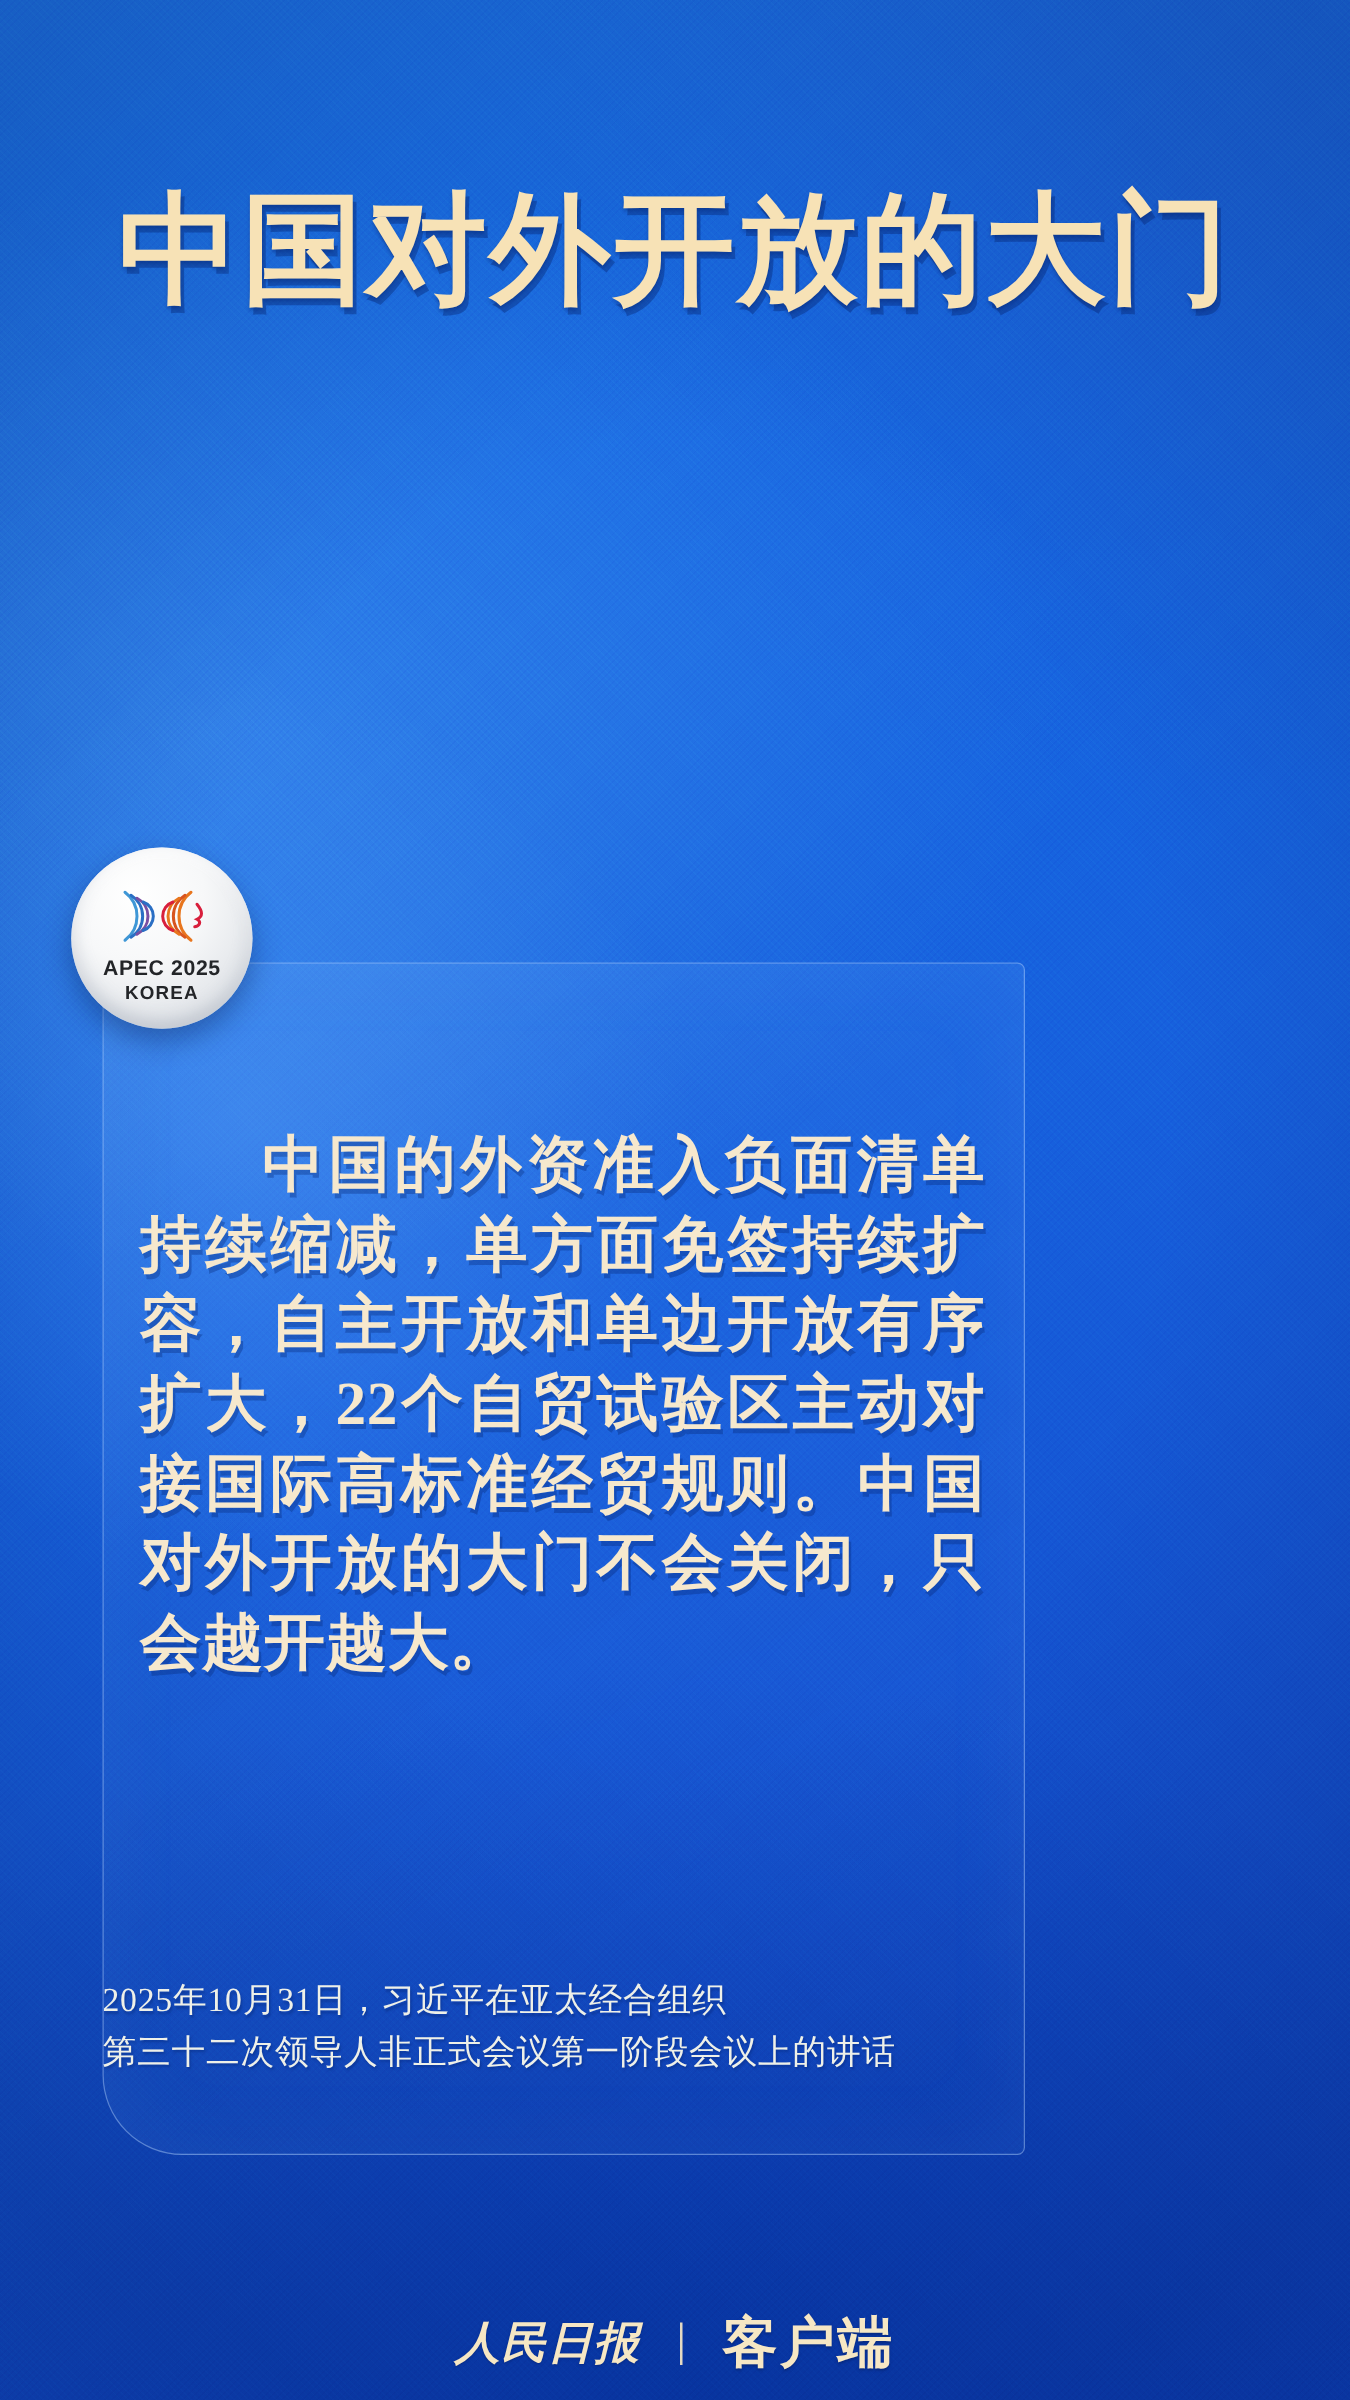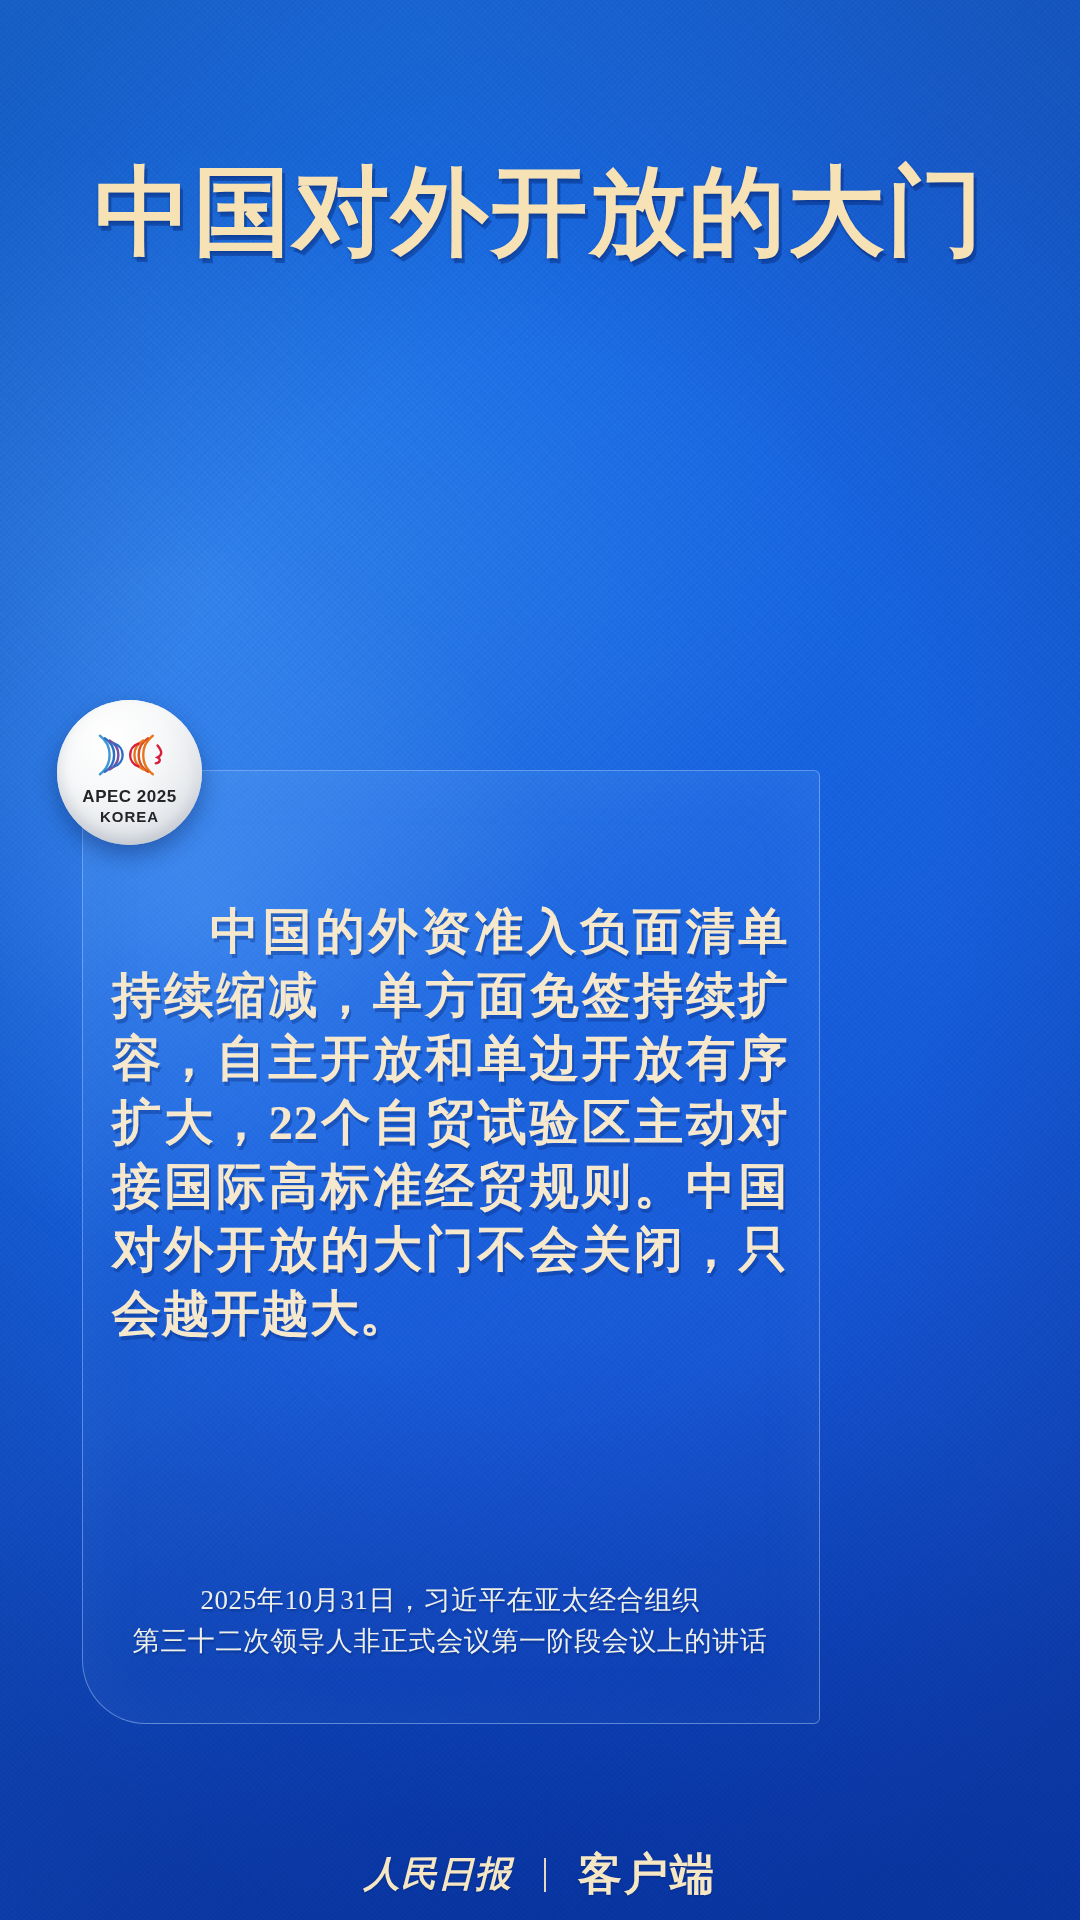--- a/index.html
+++ b/index.html
@@ -49,42 +49,41 @@
   }
   .hl-line{
     display:block;
     font-family:"Liberation Serif","DejaVu Serif",serif;
     font-weight:700;
     color:#f7e2b6;
     letter-spacing:2px;
     text-shadow:3px 5px 0 rgba(6,40,120,.42), 0 2px 3px rgba(4,30,100,.35);
     white-space:nowrap;
     line-height:1.06;
-    margin-top:12px;
   }
   #hl1{font-size:97px;margin-bottom:16px;}
   #hl2{font-size:92px;margin-bottom:14px;}
   #hl3{font-size:92px;}
 
   
   #quote-card{
     position:absolute;
     left:82px;top:770px;
     width:736px;height:952px;
     border:1px solid rgba(190,220,255,.42);
     border-radius:6px 6px 6px 64px;
     background:
       linear-gradient(155deg, rgba(120,180,255,.16) 0%, rgba(90,155,250,.09) 40%, rgba(40,105,225,.05) 100%);
     box-shadow:inset 0 0 70px rgba(150,200,255,.07);
     z-index:4;
   }
 
   
   #apec-badge{
-    position:absolute;left:57px;top:700px;
+    position:absolute;left:57px;top:678px;
     width:145px;height:145px;border-radius:50%;
     background:
       radial-gradient(circle at 36% 26%, #ffffff 0%, #f7f8f9 38%, #e3e6ea 72%, #cfd4da 100%);
     box-shadow:
       0 10px 22px rgba(4,26,80,.38),
       inset 0 -6px 14px rgba(150,160,175,.45),
       inset 0 5px 10px rgba(255,255,255,.95);
     z-index:9;
     display:flex;flex-direction:column;align-items:center;justify-content:center;
   }
@@ -108,21 +107,21 @@
     text-indent:2em;
     text-align:justify;
     text-align-last:left;
     letter-spacing:.5px;
     text-shadow:2px 4px 0 rgba(6,40,120,.35);
   }
 
   
   #attribution{
     position:absolute;left:82px;width:736px;top:1580px;
-    z-index:7;text-align:center;
+    z-index:7;
     font-family:"Liberation Serif","DejaVu Serif",serif;
     color:#eef0e8;
     font-size:27px;line-height:1.52;
     letter-spacing:.6px;
     text-shadow:1px 2px 2px rgba(5,35,110,.45);
   }
   .attr-line{display:block;white-space:nowrap;}
 
   
   #footer{

